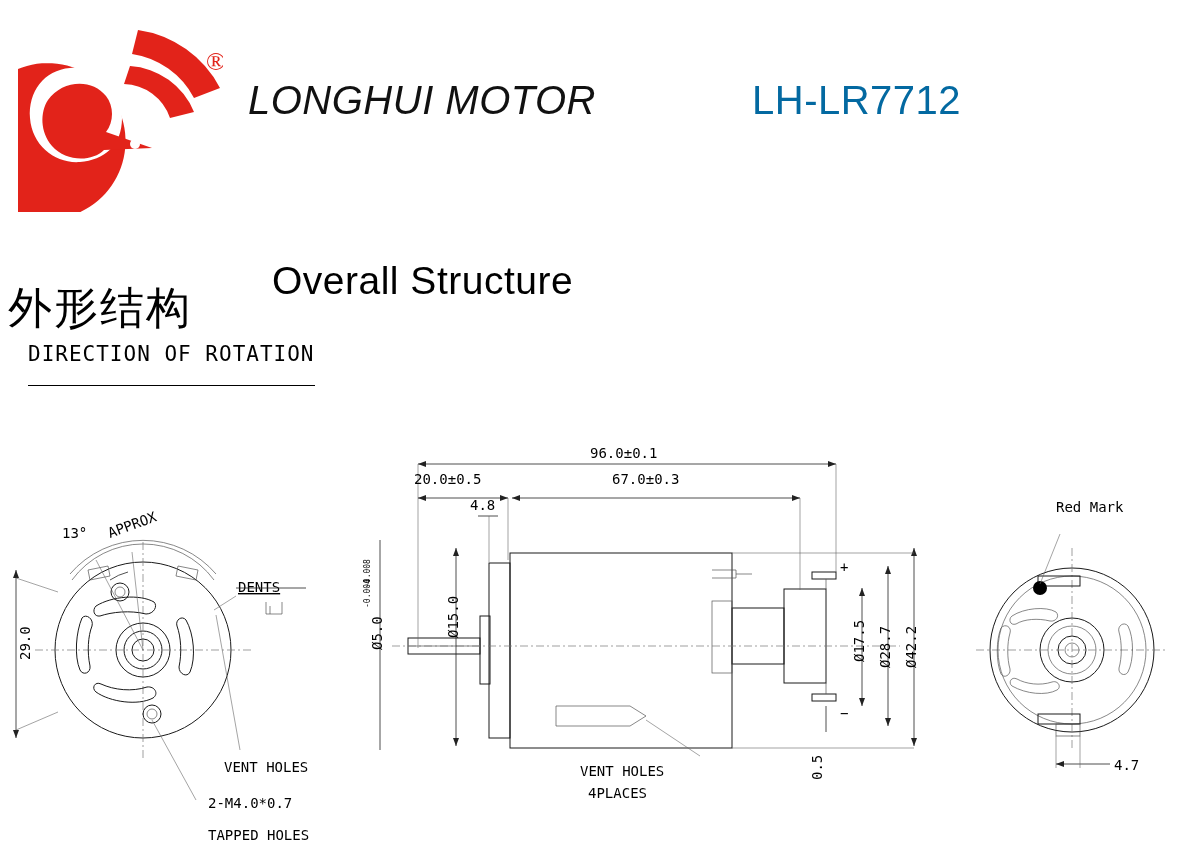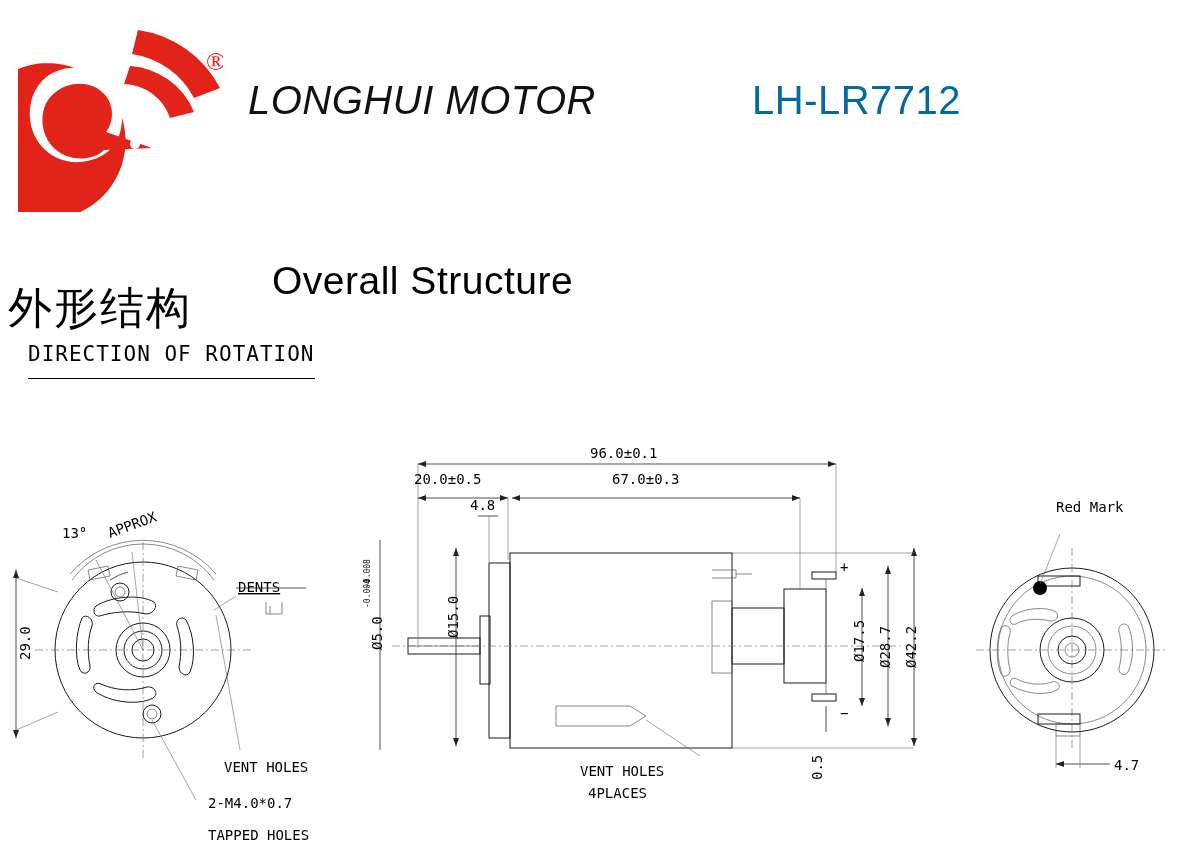--- a/index.html
+++ b/index.html
@@ -67,21 +67,21 @@
     white-space: nowrap;
   }
   .rotation-label {
     position: absolute;
     left: 28px;
     top: 342px;
     font-size: 21px;
     font-family: "DejaVu Sans Mono", monospace;
     letter-spacing: 1px;
     border-bottom: 1.5px solid #000;
-    padding-bottom: 12px;
+    padding-bottom: 19px;
     white-space: nowrap;
   }
   
   .drawing {
     position: absolute;
     left: 0;
     top: 420px;
     width: 1200px;
     height: 431px;
   }

